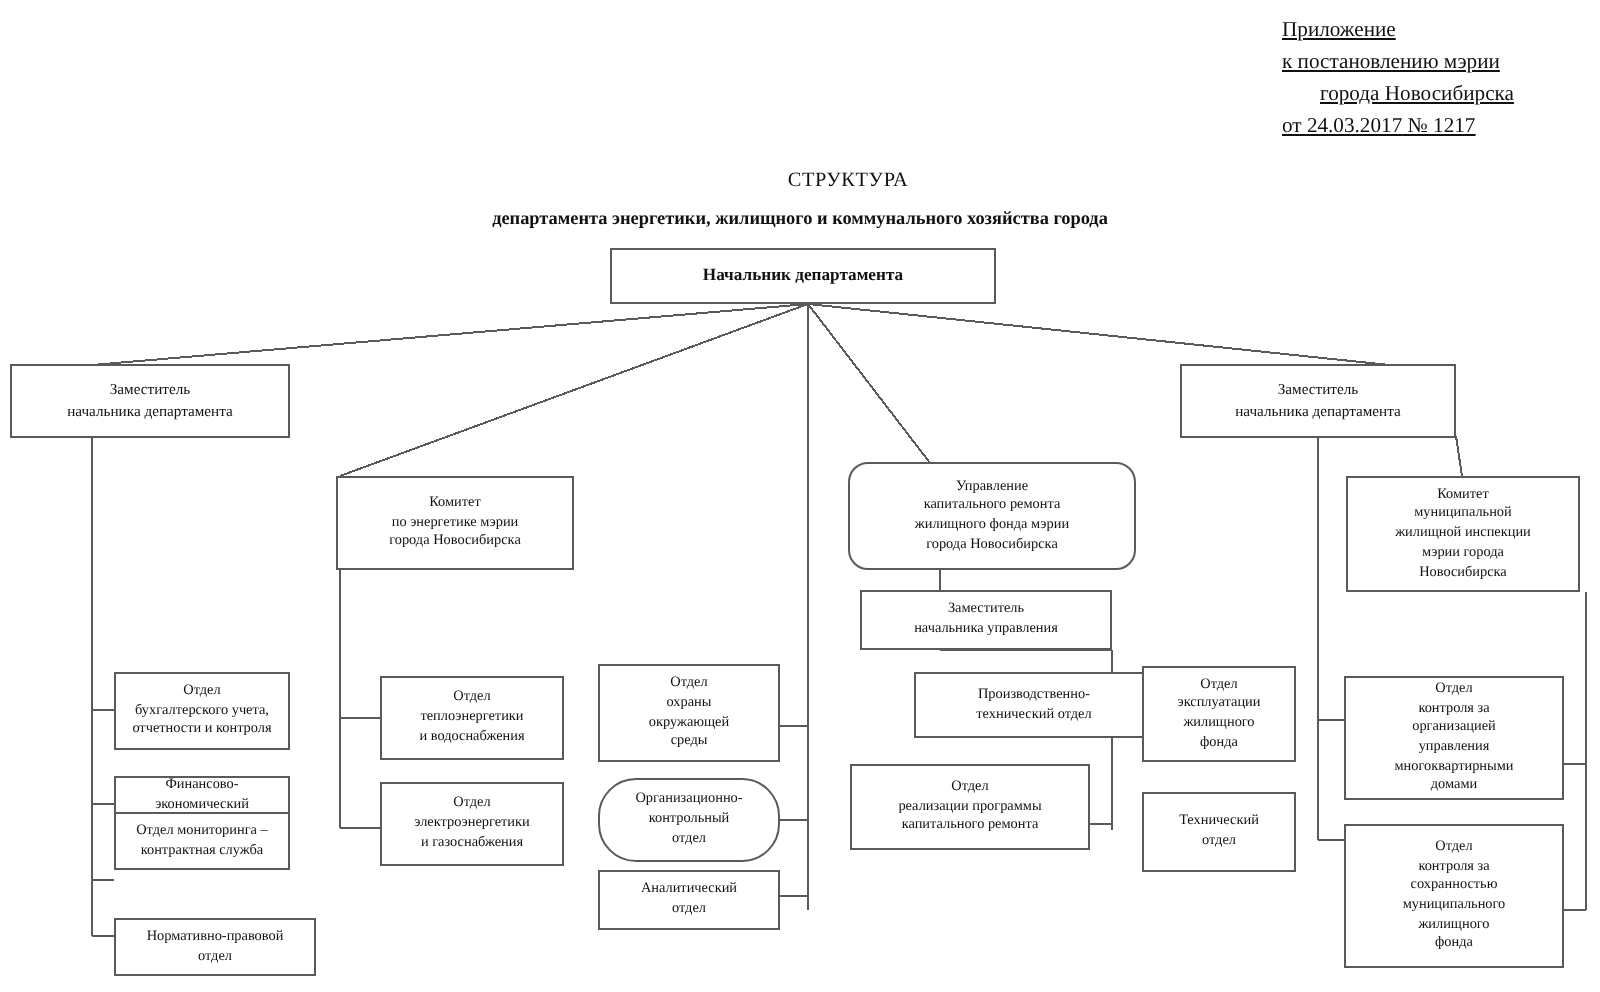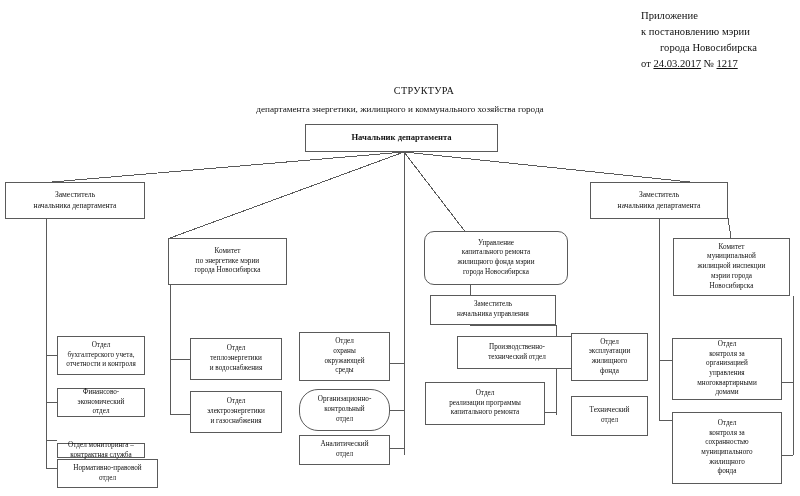--- a/index.html
+++ b/index.html
@@ -9,25 +9,25 @@
 
   svg.lines{position:absolute;left:0;top:0;width:800px;height:496px;pointer-events:none;}
 
   .box{position:absolute;box-sizing:border-box;border:1px solid #5a5a5a;background:#fff;
        display:flex;align-items:center;justify-content:center;text-align:center;
        font-size:7.2px;line-height:1.35;padding:0 3px;}
   .box.head{font-weight:bold;font-size:8.6px;}
   .box.lvl1{font-size:7.6px;}
   .box.lvl2{font-size:7.2px;}
 
-  .hdr{position:absolute;font-size:10.6px;line-height:1.48;white-space:nowrap;}
+  .hdr{position:absolute;font-size:10.6px;line-height:1.48;white-space:nowrap;text-decoration:underline;}
   .hdr .u{text-decoration:underline;}
 
   .title1{position:absolute;left:0;width:800px;text-align:center;font-size:10.2px;letter-spacing:.3px;margin-left:24px;}
-  .title2{position:absolute;left:0;width:800px;text-align:center;font-size:9.2px;font-weight:normal;}
+  .title2{position:absolute;left:0;width:800px;text-align:center;font-size:9.2px;font-weight:bold;}
 </style>
 </head>
 <body>
 
 <div id="canvas">
 
   <svg class="lines" viewBox="0 0 800 496">
     <g stroke="#5a5a5a" stroke-width="1" fill="none" shape-rendering="crispEdges">
 
       <path d="M404,152 L5,186"></path>
@@ -86,21 +86,21 @@
   <div class="box lvl1 ml" style="left:590px;top:182px;width:138px;height:37px;">Заместитель<br>начальника департамента</div>
 
   <div class="box lvl2 ml" style="left:168px;top:238px;width:119px;height:47px;">Комитет<br>по энергетике мэрии<br>города Новосибирска</div>
   <div class="box lvl2 ml" style="left:424px;top:231px;width:144px;height:54px;border-radius:10px;">Управление<br>капитального ремонта<br>жилищного фонда мэрии<br>города Новосибирска</div>
   <div class="box lvl2 ml" style="left:673px;top:238px;width:117px;height:58px;">Комитет<br>муниципальной<br>жилищной инспекции<br>мэрии города<br>Новосибирска</div>
 
   <div class="box lvl2 ml" style="left:430px;top:295px;width:126px;height:30px;">Заместитель<br>начальника управления</div>
 
   <div class="box ml" style="left:57px;top:336px;width:88px;height:39px;">Отдел<br>бухгалтерского учета,<br>отчетности и контроля</div>
   <div class="box ml" style="left:57px;top:388px;width:88px;height:29px;">Финансово-экономический<br>отдел</div>
-  <div class="box ml" style="left:57px;top:443px;width:88px;height:15px;">Отдел мониторинга –<br>контрактная служба</div>
+  <div class="box ml" style="left:57px;top:406px;width:88px;height:29px;">Отдел мониторинга –<br>контрактная служба</div>
   <div class="box ml" style="left:57px;top:459px;width:101px;height:29px;">Нормативно-правовой<br>отдел</div>
 
   <div class="box ml" style="left:190px;top:338px;width:92px;height:42px;">Отдел<br>теплоэнергетики<br>и водоснабжения</div>
   <div class="box ml" style="left:190px;top:391px;width:92px;height:42px;">Отдел<br>электроэнергетики<br>и газоснабжения</div>
 
   <div class="box ml" style="left:299px;top:332px;width:91px;height:49px;">Отдел<br>охраны<br>окружающей<br>среды</div>
   <div class="box ml" style="left:299px;top:389px;width:91px;height:42px;border-radius:19px;">Организационно-<br>контрольный<br>отдел</div>
   <div class="box ml" style="left:299px;top:435px;width:91px;height:30px;">Аналитический<br>отдел</div>
 
   <div class="box ml" style="left:425px;top:336px;width:120px;height:33px;margin-left:32px;">Производственно-<br>технический отдел</div>

